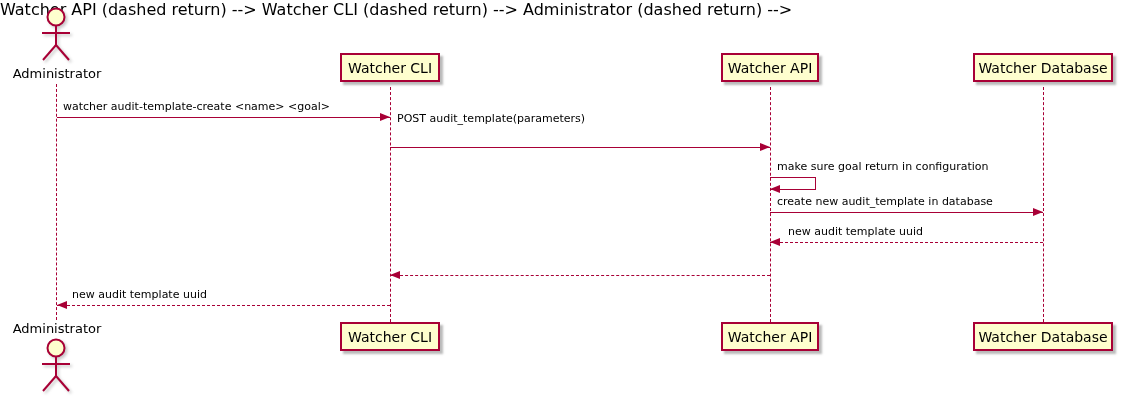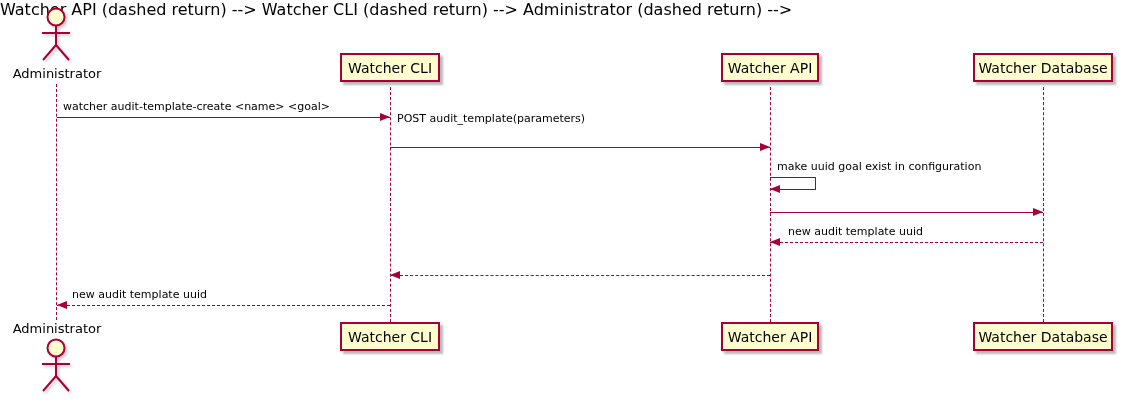--- a/index.html
+++ b/index.html
@@ -93,25 +93,26 @@
   <div class="msg-label" style="left:63px;top:100px">watcher audit-template-create &lt;name&gt; &lt;goal&gt;</div>
   <div class="msg-line" style="left:57px;top:117px;width:333px"></div>
   <div class="arrow-r" style="left:380px;top:113px"></div>
 
   
   <div class="msg-label" style="left:397px;top:112px">POST audit_template(parameters)</div>
   <div class="msg-line" style="left:390px;top:147px;width:380px"></div>
   <div class="arrow-r" style="left:760px;top:143px"></div>
 
   
-  <div class="msg-label" style="left:777px;top:160px">make uuid goal exist in configuration</div>
+  <div class="msg-label" style="left:777px;top:160px">make sure goal return in configuration</div>
   <div class="self-loop" style="left:770px;top:177px;width:46px;height:13px"></div>
   <div class="arrow-l" style="left:770px;top:185px"></div>
 
   
+  <div class="msg-label" style="left:777px;top:195px">create new audit_template in database</div>
   <div class="msg-line" style="left:770px;top:212px;width:273px"></div>
   <div class="arrow-r" style="left:1033px;top:208px"></div>
 
    Watcher API (dashed return) --&gt;
   <div class="msg-label" style="left:788px;top:225px">new audit template uuid</div>
   <div class="msg-line dashed" style="left:770px;top:242px;width:273px"></div>
   <div class="arrow-l" style="left:770px;top:238px"></div>
 
    Watcher CLI (dashed return) --&gt;
   <div class="msg-line dashed" style="left:390px;top:275px;width:380px"></div>

